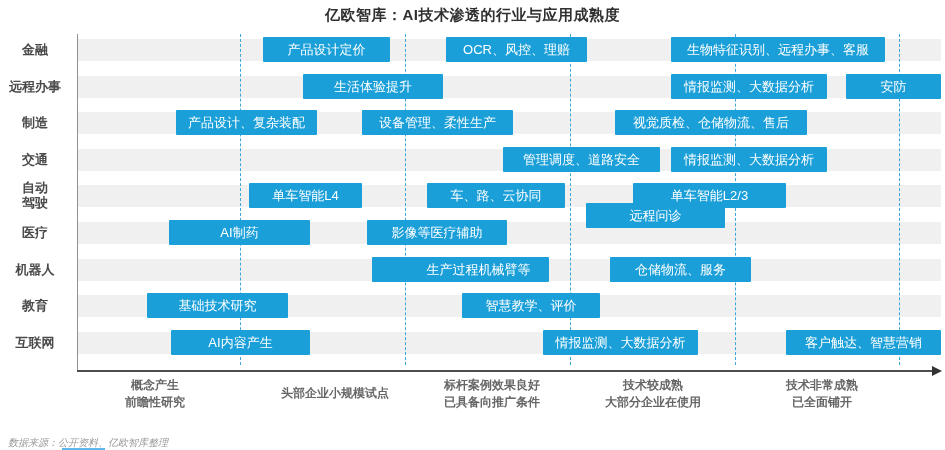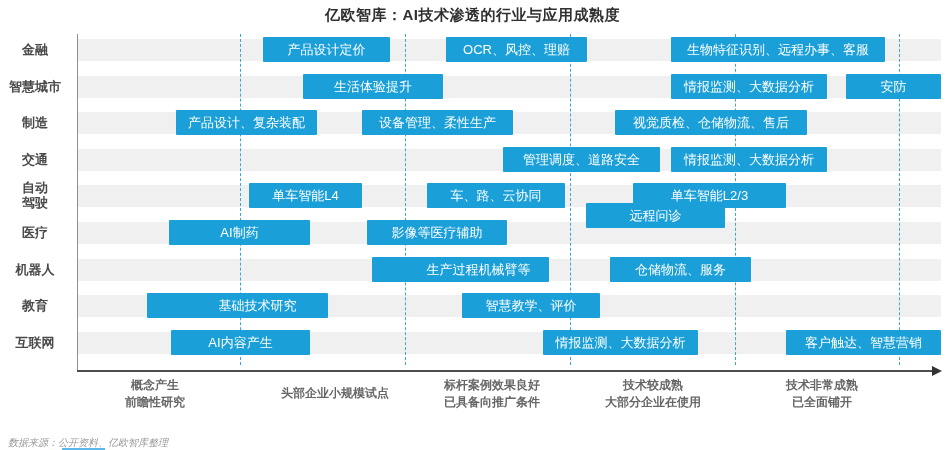--- a/index.html
+++ b/index.html
@@ -25,21 +25,21 @@
 </style>
 </head>
 <body>
 
 <div class="canvas">
   <div class="title">亿欧智库：AI技术渗透的行业与应用成熟度</div>
   <div class="plot">
       <div class="stripe" style="left: 77px; top: 39px; width: 864px; height: 22px;"></div>
       <div class="rowlabel" style="top: 32px; height: 36px;">金融</div>
       <div class="stripe" style="left: 77px; top: 76px; width: 864px; height: 22px;"></div>
-      <div class="rowlabel" style="top: 69px; height: 36px;">智慧城市</div>
+      <div class="rowlabel" style="top: 69px; height: 36px;">远程办事</div>
       <div class="stripe" style="left: 77px; top: 112px; width: 864px; height: 22px;"></div>
       <div class="rowlabel" style="top: 105px; height: 36px;">制造</div>
       <div class="stripe" style="left: 77px; top: 149px; width: 864px; height: 22px;"></div>
       <div class="rowlabel" style="top: 142px; height: 36px;">交通</div>
       <div class="stripe" style="left: 77px; top: 185px; width: 864px; height: 22px;"></div>
       <div class="rowlabel" style="top: 178px; height: 36px;">自动
 驾驶</div>
       <div class="stripe" style="left: 77px; top: 222px; width: 864px; height: 22px;"></div>
       <div class="rowlabel" style="top: 215px; height: 36px;">医疗</div>
       <div class="stripe" style="left: 77px; top: 259px; width: 864px; height: 22px;"></div>
@@ -65,21 +65,21 @@
       <div class="bar" style="left: 503px; top: 147px; width: 157px; height: 25px; background: rgb(27, 159, 217);">管理调度、道路安全</div>
       <div class="bar" style="left: 671px; top: 147px; width: 156px; height: 25px; background: rgb(27, 159, 217);">情报监测、大数据分析</div>
       <div class="bar" style="left: 249px; top: 183px; width: 113px; height: 25px; background: rgb(27, 159, 217);">单车智能L4</div>
       <div class="bar" style="left: 427px; top: 183px; width: 138px; height: 25px; background: rgb(27, 159, 217);">车、路、云协同</div>
       <div class="bar" style="left: 633px; top: 183px; width: 153px; height: 25px; background: rgb(27, 159, 217);">单车智能L2/3</div>
       <div class="bar" style="left: 169px; top: 220px; width: 141px; height: 25px; background: rgb(27, 159, 217);">AI制药</div>
       <div class="bar" style="left: 367px; top: 220px; width: 140px; height: 25px; background: rgb(27, 159, 217);">影像等医疗辅助</div>
       <div class="bar" style="left: 586px; top: 203px; width: 139px; height: 25px; background: rgb(27, 159, 217);">远程问诊</div>
       <div class="bar" style="left: 372px; top: 257px; width: 141px; height: 25px; background: rgb(27, 159, 217); padding-left: 36px;">生产过程机械臂等</div>
       <div class="bar" style="left: 610px; top: 257px; width: 141px; height: 25px; background: rgb(27, 159, 217);">仓储物流、服务</div>
-      <div class="bar" style="left: 147px; top: 293px; width: 141px; height: 25px; background: rgb(27, 159, 217); padding-left: 40px;">基础技术研究</div>
+      <div class="bar" style="left: 147px; top: 293px; width: 141px; height: 25px; background: rgb(27, 159, 217);">基础技术研究</div>
       <div class="bar" style="left: 462px; top: 293px; width: 138px; height: 25px; background: rgb(27, 159, 217);">智慧教学、评价</div>
       <div class="bar" style="left: 171px; top: 330px; width: 139px; height: 25px; background: rgb(27, 159, 217);">AI内容产生</div>
       <div class="bar" style="left: 543px; top: 330px; width: 155px; height: 25px; background: rgb(27, 159, 217);">情报监测、大数据分析</div>
       <div class="bar" style="left: 786px; top: 330px; width: 155px; height: 25px; background: rgb(27, 159, 217);">客户触达、智慧营销</div>
       <div class="yaxis" style="left: 77px;"></div>
       <div class="xaxis" style="left: 77px; width: 856px;"></div>
       <div class="xarrow" style="left: 932px;"></div>
       <div class="stage" style="left: 63px; width: 184px;">概念产生
 前瞻性研究</div>
       <div class="stage" style="left: 243px; width: 184px;">头部企业小规模试点</div>

